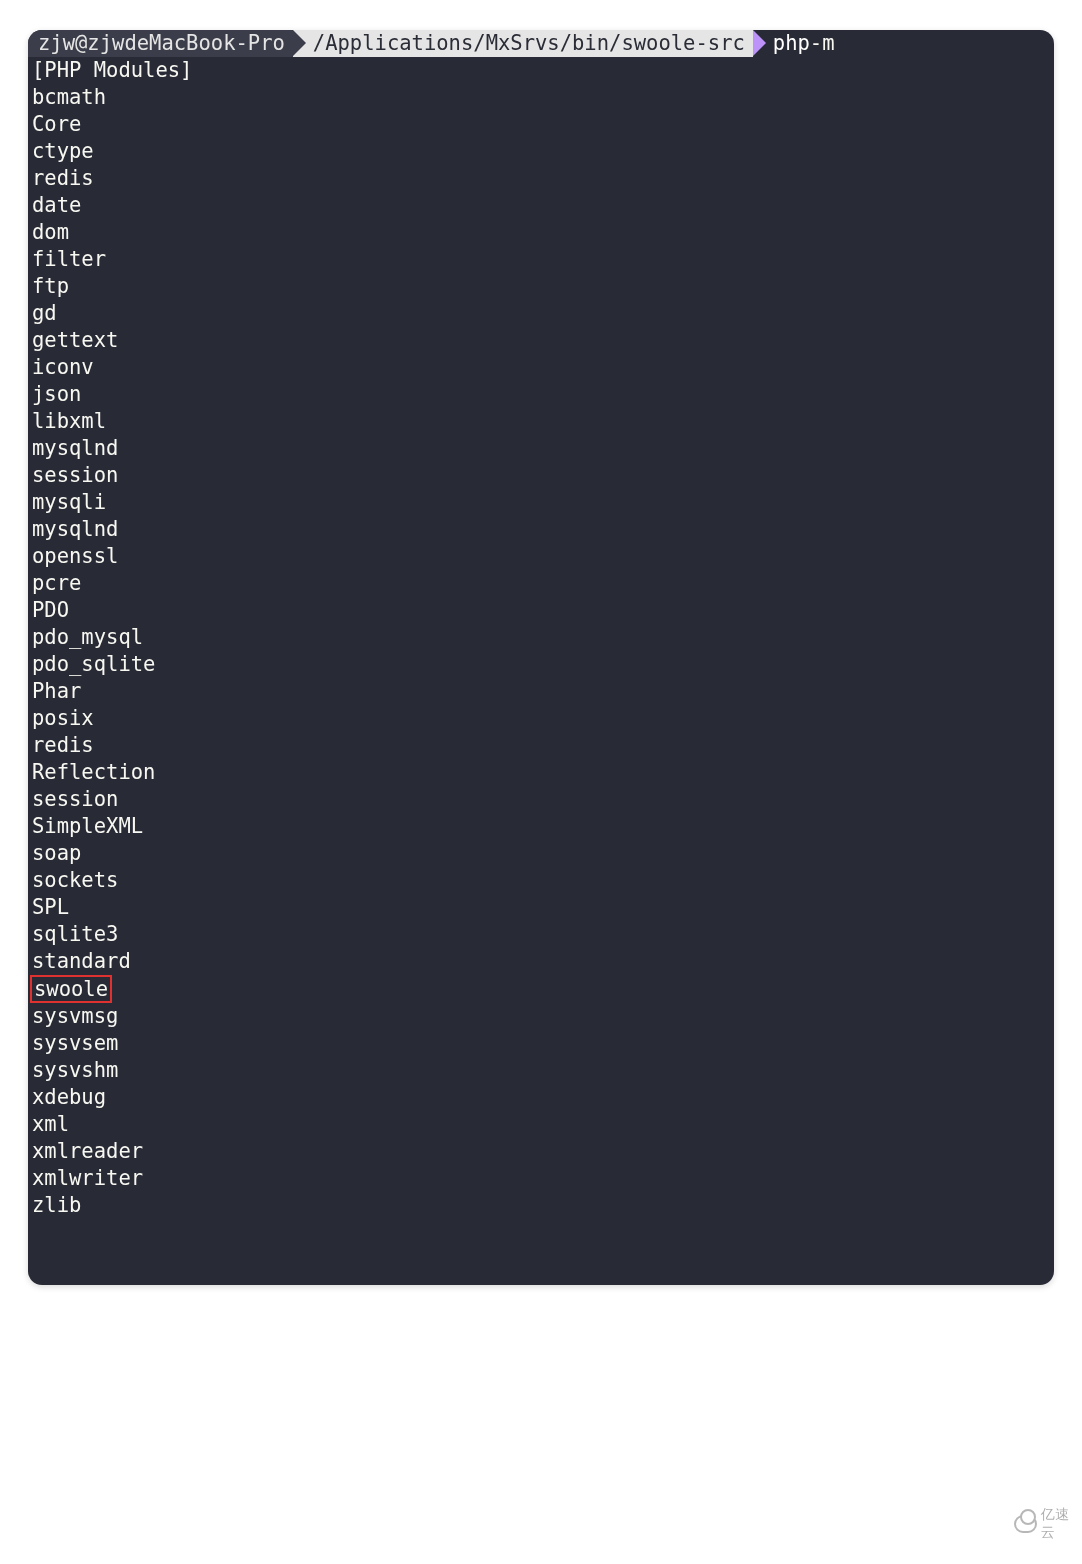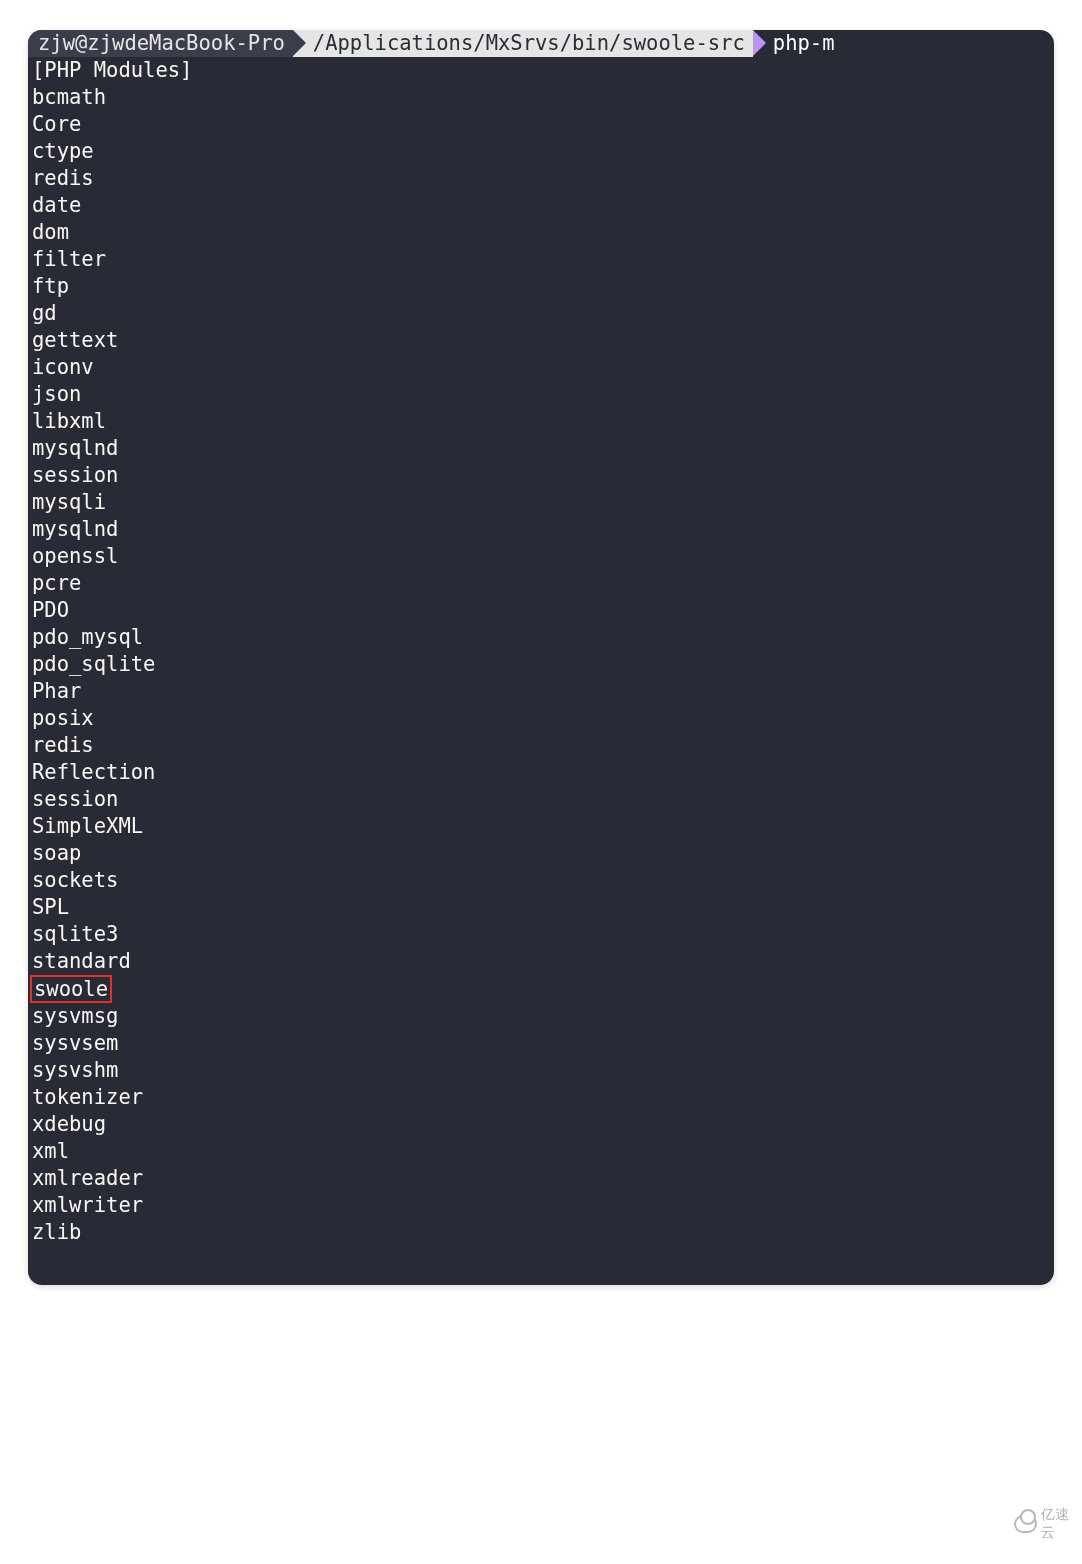--- a/index.html
+++ b/index.html
@@ -150,21 +150,20 @@
         <div class="line">SimpleXML</div>
         <div class="line">soap</div>
         <div class="line">sockets</div>
         <div class="line">SPL</div>
         <div class="line">sqlite3</div>
         <div class="line">standard</div>
         <div class="line"><span class="hl">swoole</span></div>
         <div class="line">sysvmsg</div>
         <div class="line">sysvsem</div>
         <div class="line">sysvshm</div>
-        <div class="line">tokenizer</div>
         <div class="line">xdebug</div>
         <div class="line">xml</div>
         <div class="line">xmlreader</div>
         <div class="line">xmlwriter</div>
         <div class="line">zlib</div>
       </div>
   </div>
 </div>
 
 <div class="watermark">

